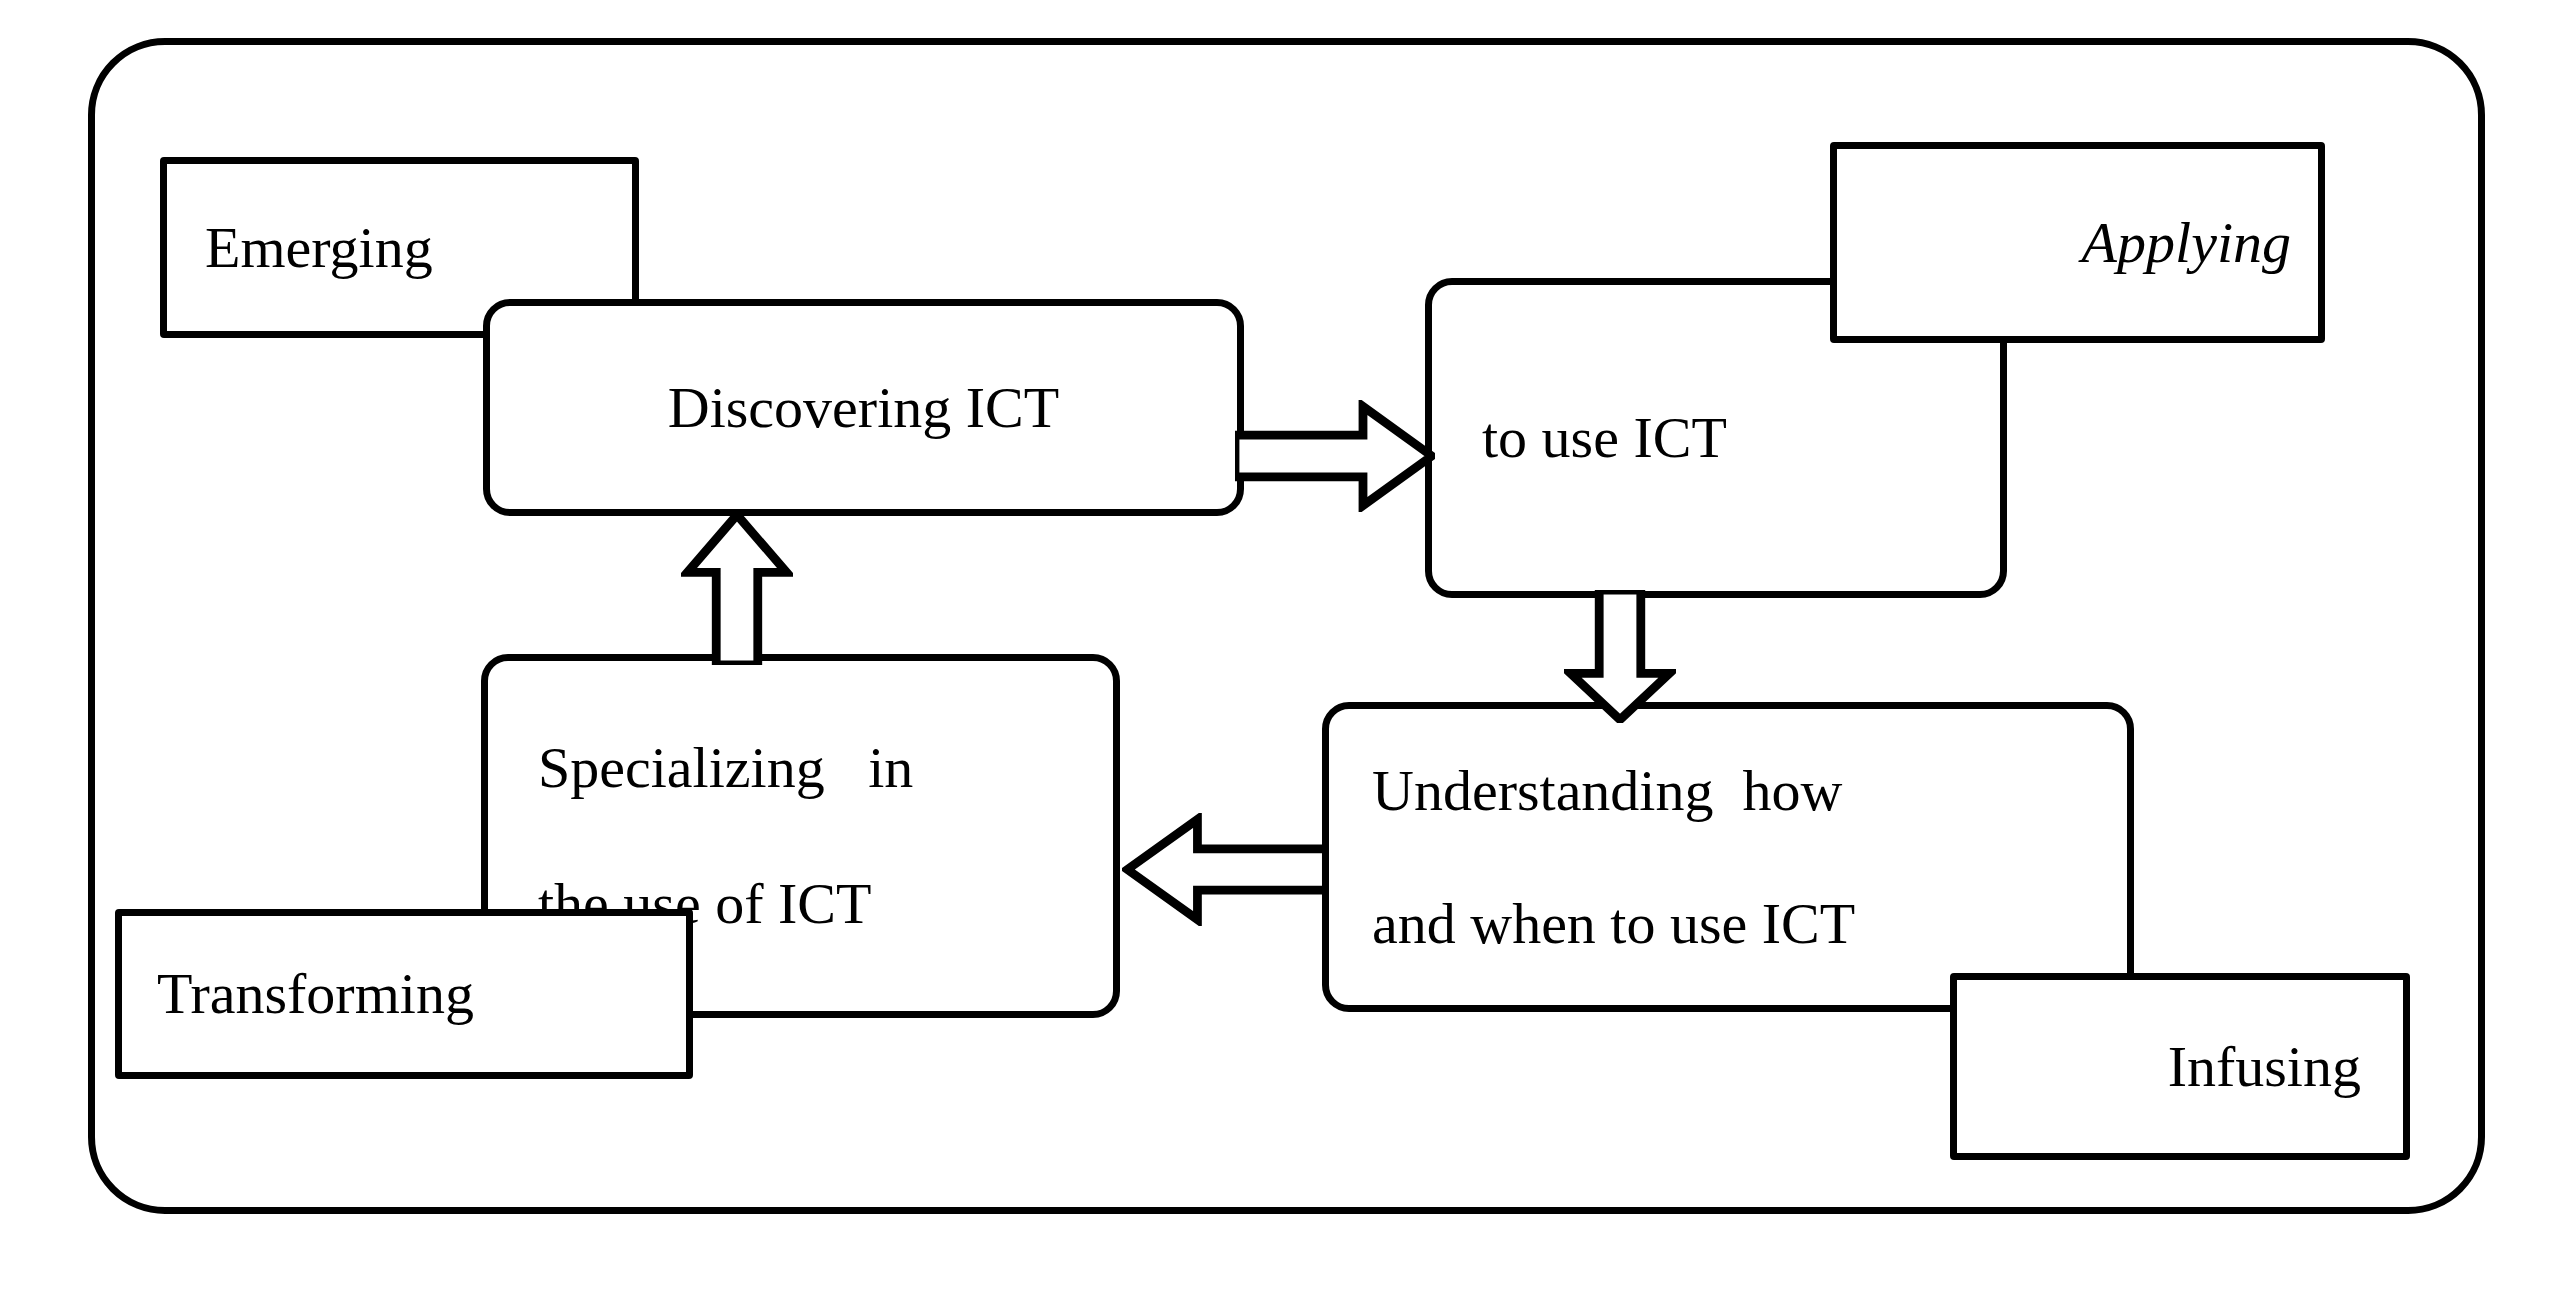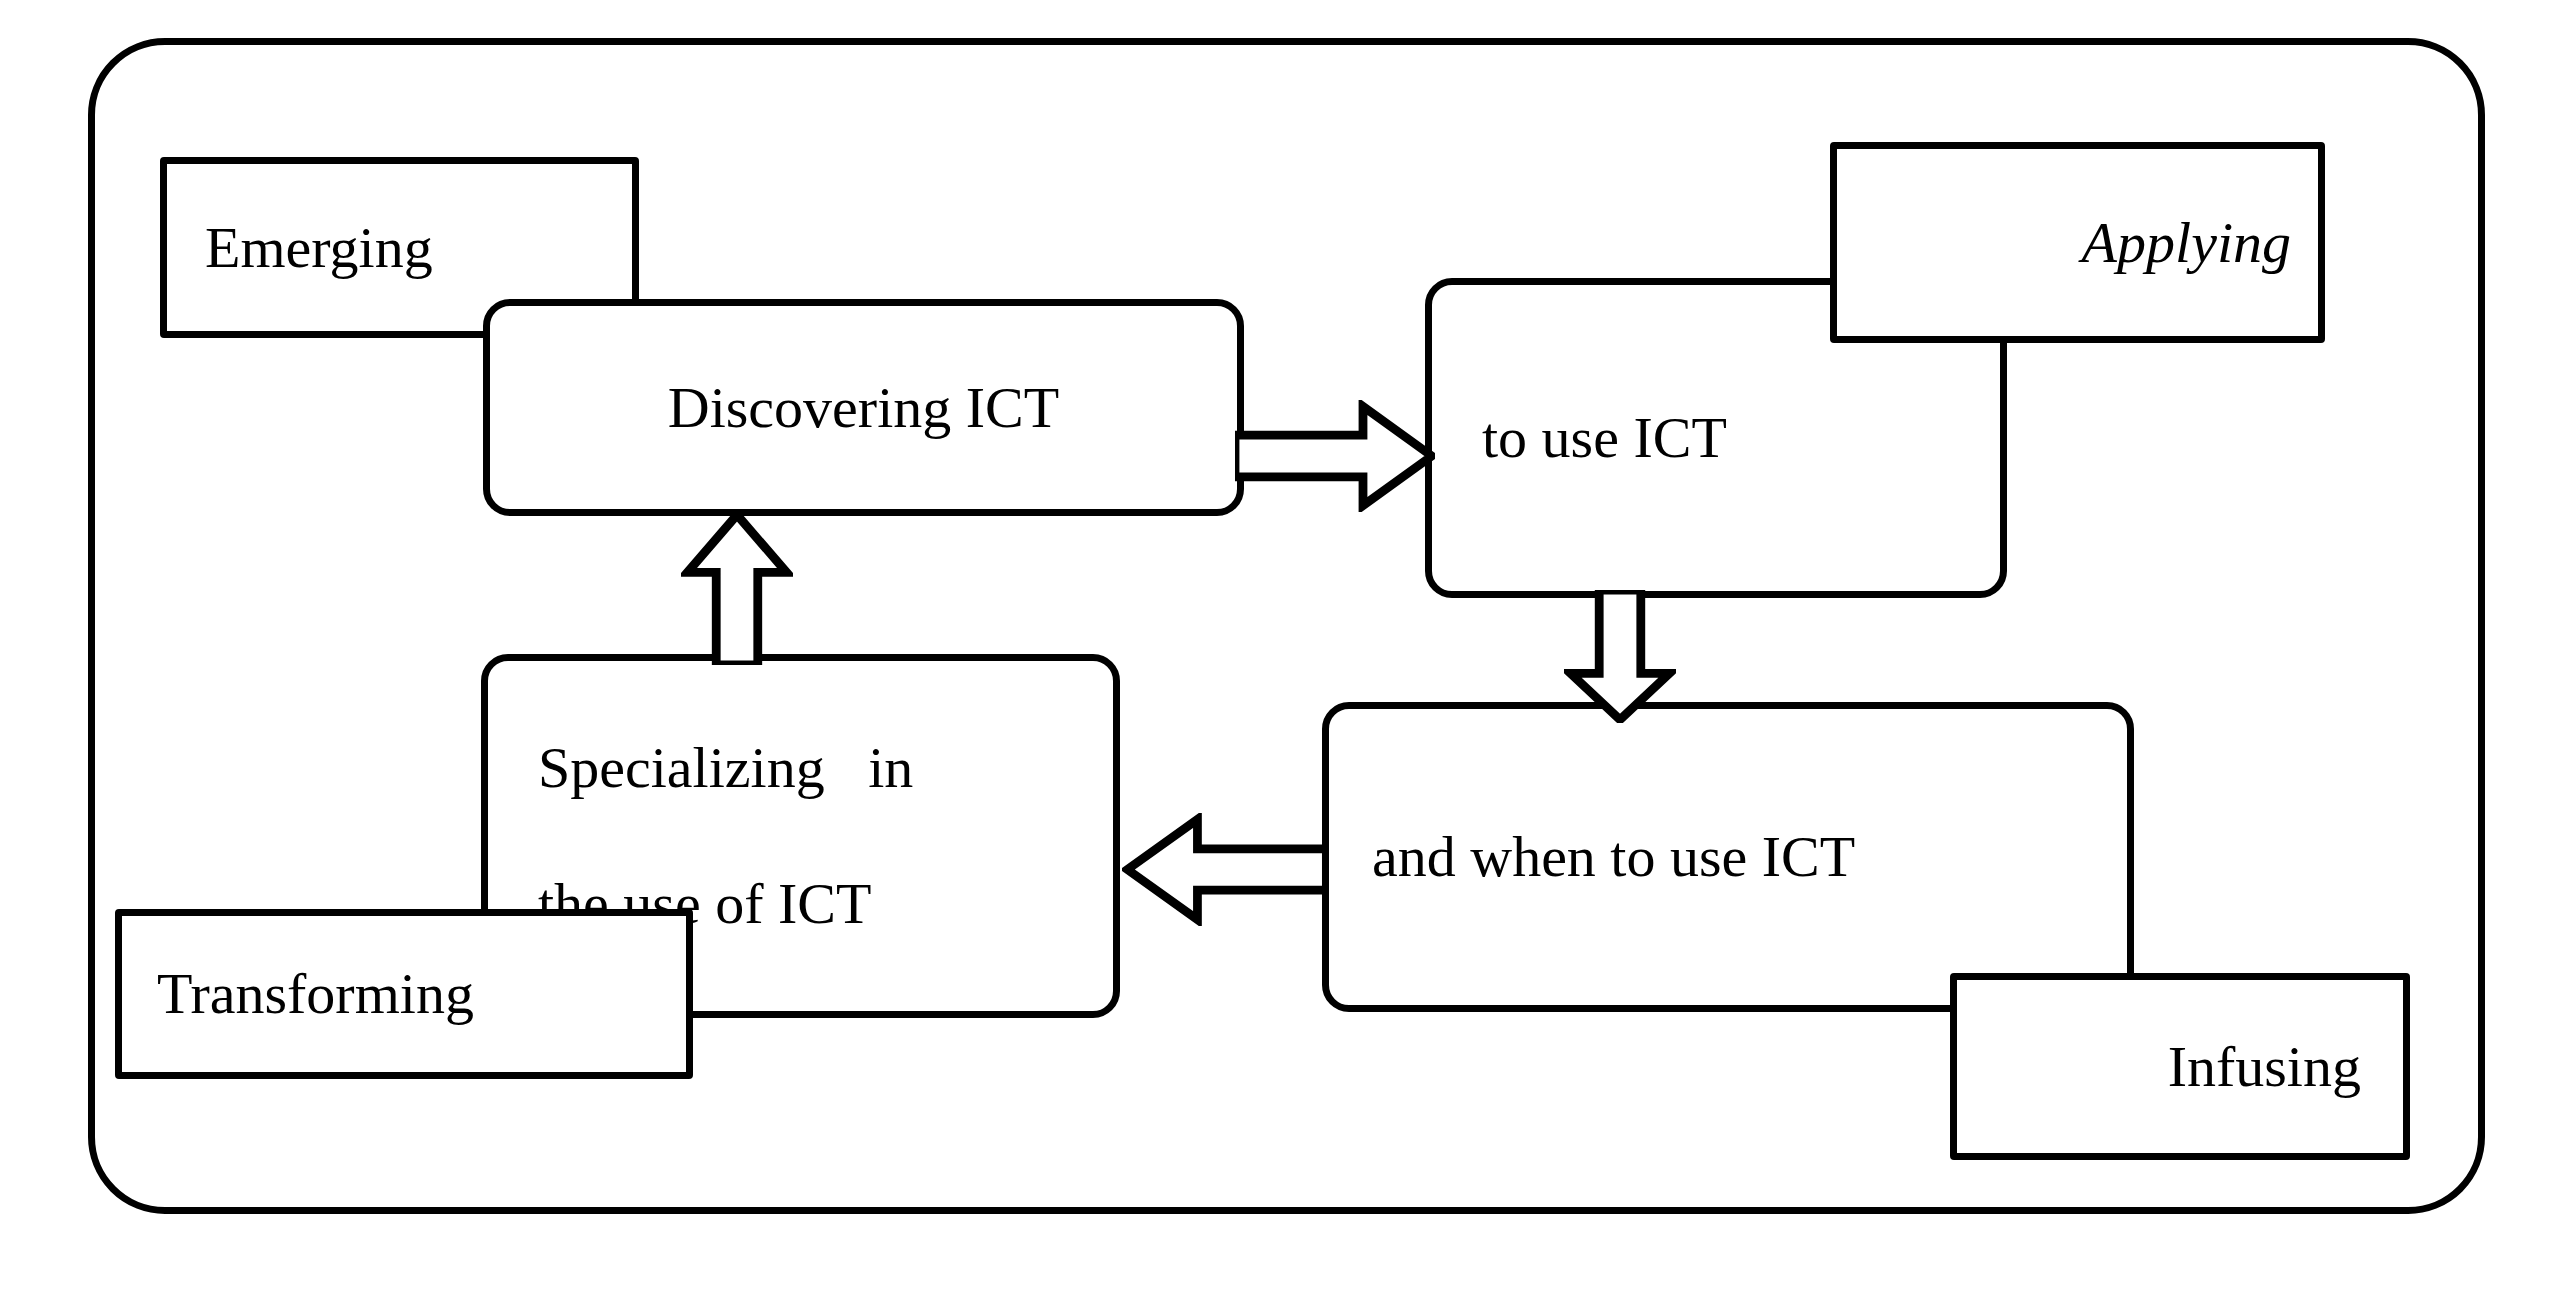--- a/index.html
+++ b/index.html
@@ -96,20 +96,21 @@
 
   <div class="node round n-discovering">
     <span class="line">Discovering ICT</span>
   </div>
 
   <div class="node round n-learning">
     <span class="line">to use ICT</span>
   </div>
 
   <div class="node round n-understanding">
+    <span class="line">Understanding  how</span>
     <span class="line">and when to use ICT</span>
   </div>
 
   <div class="node round n-specializing">
     <span class="line">Specializing   in</span>
     <span class="line">the use of ICT</span>
   </div>
 
   <div class="arrow a-right">
     <svg viewBox="0 0 250 140" width="200" height="112" aria-hidden="true">

